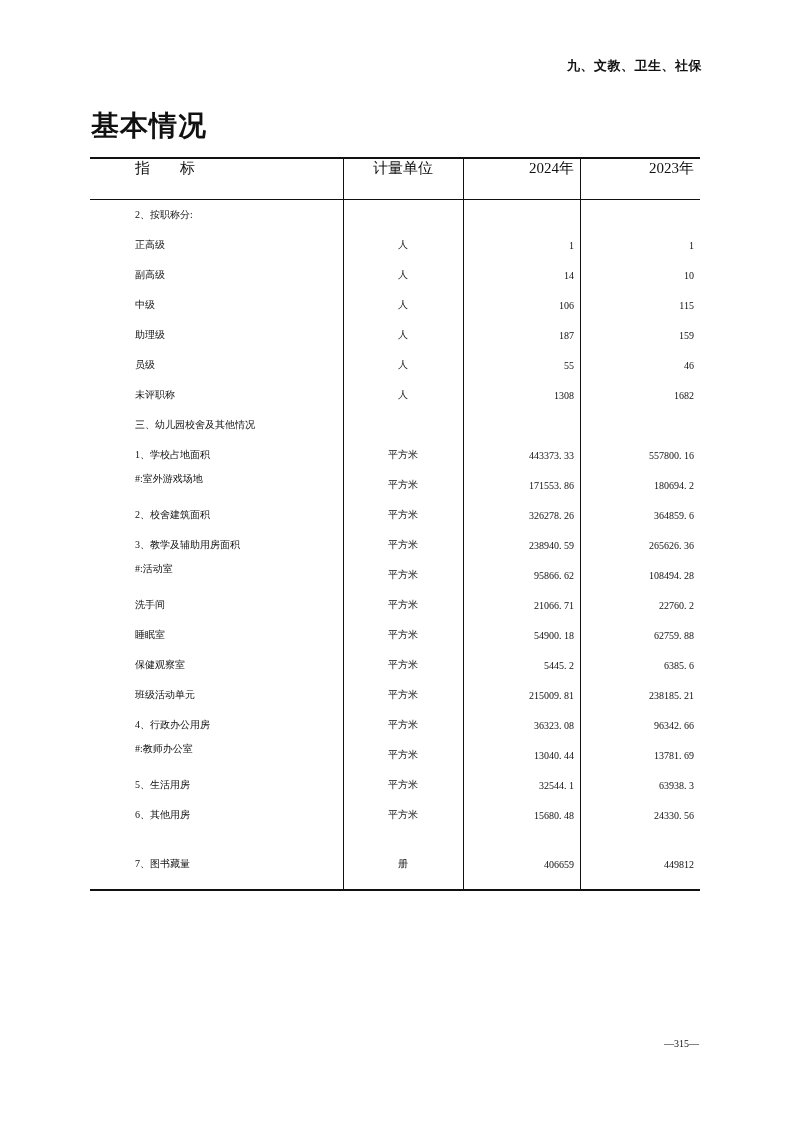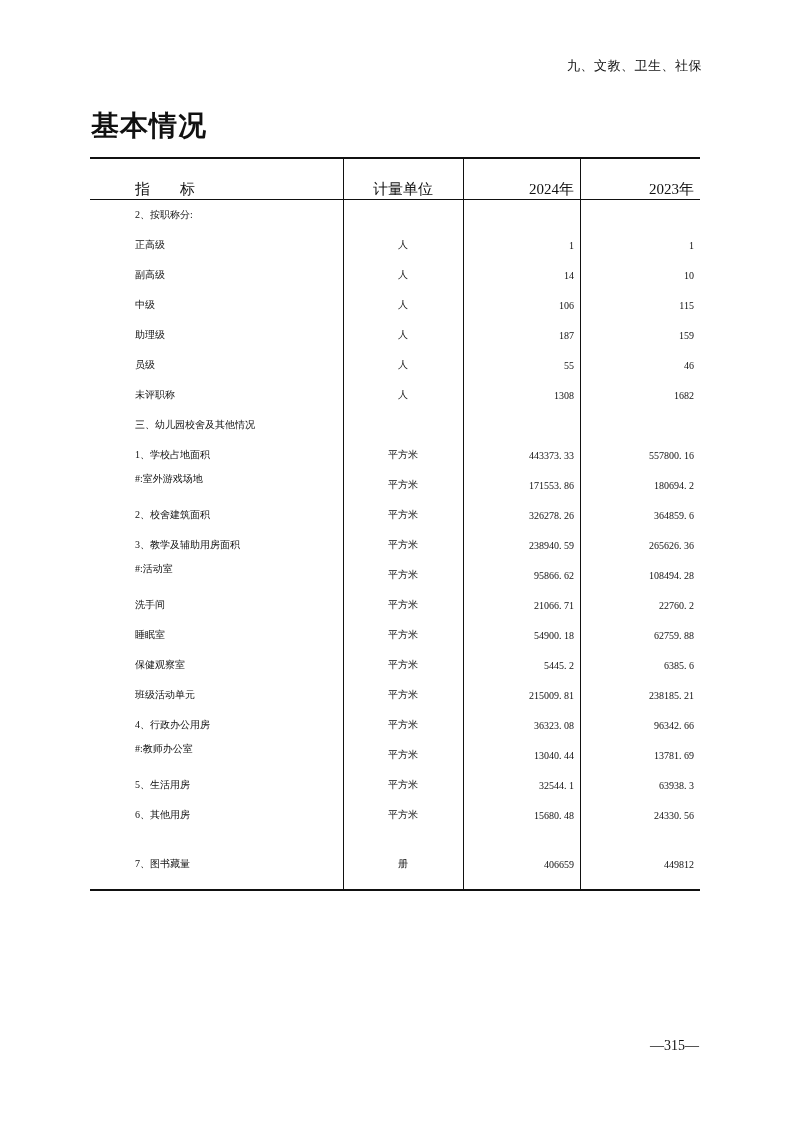--- a/index.html
+++ b/index.html
@@ -10,21 +10,21 @@
     background: #ffffff;
     font-family: "Liberation Serif", "DejaVu Serif", serif;
     color: #111111;
     overflow: hidden;
   }
   .section-header {
     position: absolute;
     top: 57px;
     right: 91px;
     font-size: 13px;
-    font-weight: normal;
+    font-weight: bold;
     letter-spacing: 0.5px;
     white-space: nowrap;
   }
   .page-title {
     position: absolute;
     top: 107px;
     left: 91px;
     font-size: 28px;
     font-weight: bold;
     letter-spacing: 1px;
@@ -46,42 +46,42 @@
     bottom: 0;
     width: 1px;
     background: #111;
   }
   .vline-1 { left: 253px; }
   .vline-2 { left: 373px; }
   .vline-3 { left: 490px; }
   .thead {
     display: flex;
     height: 41px;
-    align-items: flex-end;
+    align-items: flex-start;
     border-bottom: 1px solid #111;
     box-sizing: border-box;
     font-size: 15px;
   }
   .tbody { font-size: 10px; }
   .trow {
     display: flex;
     height: 30px;
     align-items: center;
   }
   .trow:last-child { margin-top: 19px; }
   .c1 { width: 253px; padding-left: 45px; box-sizing: border-box; text-align: left; white-space: nowrap; }
   .c2 { width: 120px; text-align: center; }
   .c3 { width: 117px; text-align: right; padding-right: 6px; box-sizing: border-box; }
   .c4 { width: 120px; text-align: right; padding-right: 6px; box-sizing: border-box; }
   .raised { position: relative; top: -6px; display: inline-block; }
   .page-number {
     position: absolute;
     top: 1038px;
     right: 94px;
-    font-size: 14px;
+    font-size: 10px;
     white-space: nowrap;
   }
 </style>
 </head>
 <body>
 
 <div class="page">
 
   <div class="section-header">九、文教、卫生、社保</div>
 

